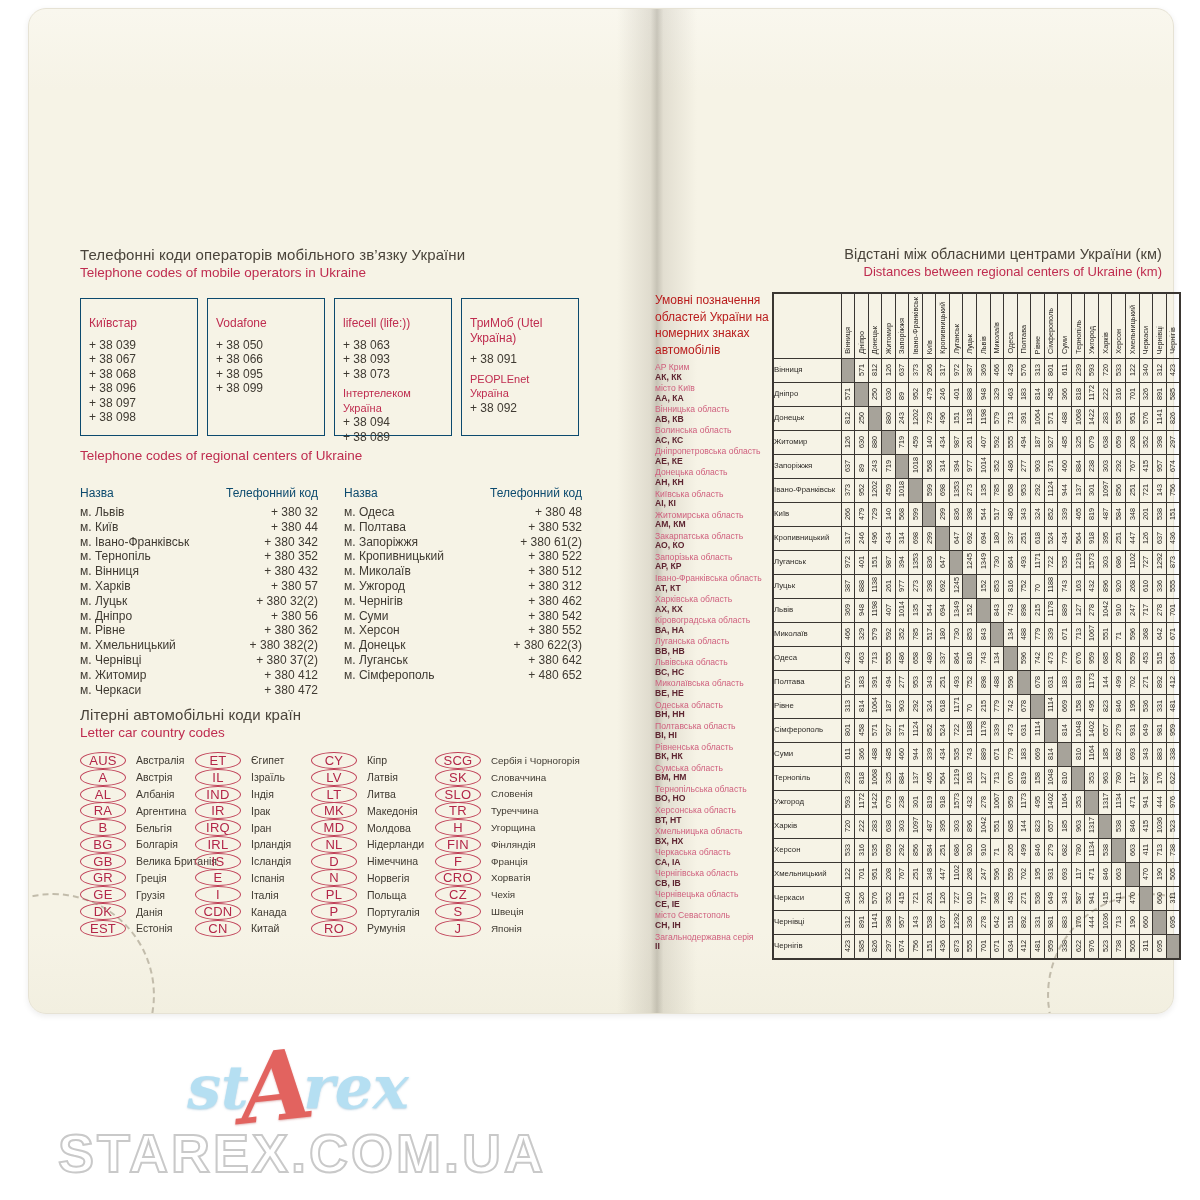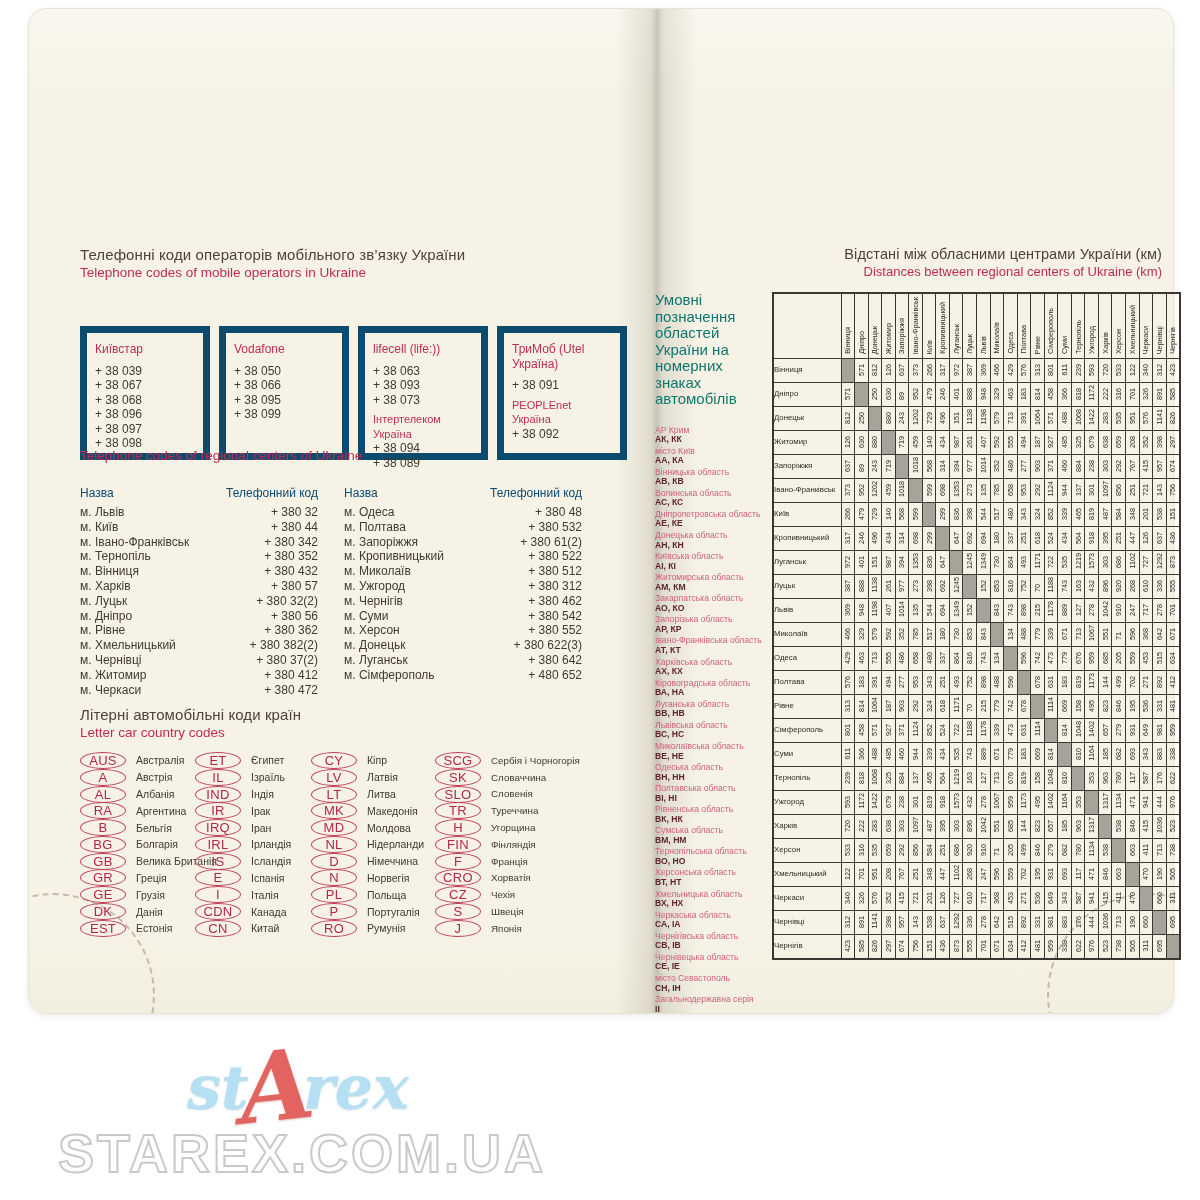--- a/index.html
+++ b/index.html
@@ -17,22 +17,22 @@
   .arc-l{left:-78px;bottom:-84px;}
   .arc-r{right:-78px;bottom:-84px;}
 
   
   .h-ua{font-size:15px;color:#4a443b;letter-spacing:.1px;}
   .h-en{font-size:13.5px;color:#bf2c4f;margin-top:2px;}
 
   
   .sec-op{position:absolute;left:80px;top:246px;width:500px;}
   .op-boxes{position:absolute;left:80px;top:298px;display:flex;gap:9px;}
-  .op-box{width:100px;height:102px;border:7px solid #0c4a6e;background:transparent;
-          padding:9px 8px;font-size:12px;line-height:14.5px;margin-top:28px;}
+  .op-box{width:100px;height:102px;border:1px solid #0c4a6e;background:transparent;
+          padding:17px 8px;font-size:12px;line-height:14.5px;}
   .op-name{color:#bf2c4f;margin-bottom:7px;}
   .op-extra{color:#bf2c4f;margin-top:5px;font-size:11px;}
   .op-code{color:#3f3a32;}
 
   
   .sec-tel{position:absolute;left:80px;top:446px;width:500px;}
   .tel-group{position:absolute;top:486px;width:238px;font-size:12px;}
   .tel-g1{left:80px;}
   .tel-g2{left:344px;}
   .tel-head{display:flex;justify-content:space-between;color:#0c4a6e;
@@ -51,21 +51,21 @@
   .cc-name{font-size:10.5px;color:#3f3a32;white-space:nowrap;}
   .cc-col4 .cc-name{font-size:9.8px;}
 
   
   .sec-dist-title{position:absolute;left:760px;top:246px;width:402px;text-align:right;}
   .sec-dist-title .h-ua{font-size:14.5px;}
   .sec-dist-title .h-en{font-size:13px;}
 
   
   .legend{position:absolute;left:655px;top:292px;width:114px;}
-  .legend-title{color:#0f766e;font-size:15px;line-height:16.5px;margin-bottom:18px;}
+  .legend-title{color:#b91c1c;font-size:12px;line-height:16.5px;margin-bottom:5px;}
   .legend-item{margin-bottom:2.1px;}
   .legend-region{font-size:8.6px;line-height:9.6px;color:#cf5f7d;}
   .legend-codes{font-size:8.6px;line-height:9.4px;color:#5e2531;font-weight:bold;}
 
   
   .dist-wrap{position:absolute;left:772px;top:292px;}
   table.dist{border-collapse:collapse;table-layout:fixed;background:transparent;}
   table.dist td,table.dist th{border:1px solid #3a3631;padding:0;font-weight:normal;}
   table.dist{border:2px solid #3a3631;}
   th.corner{background:transparent;}

